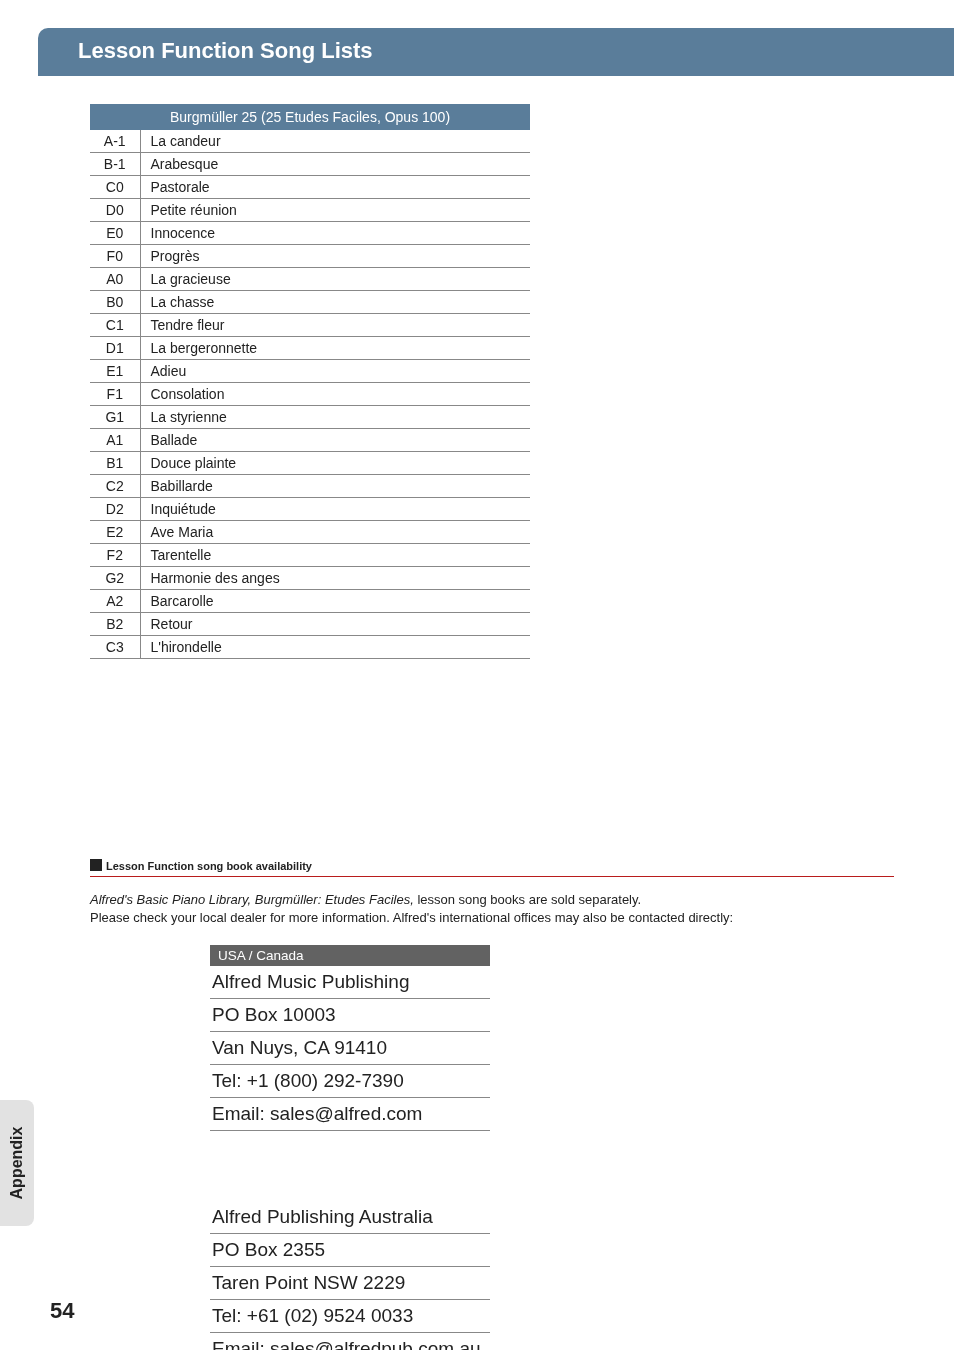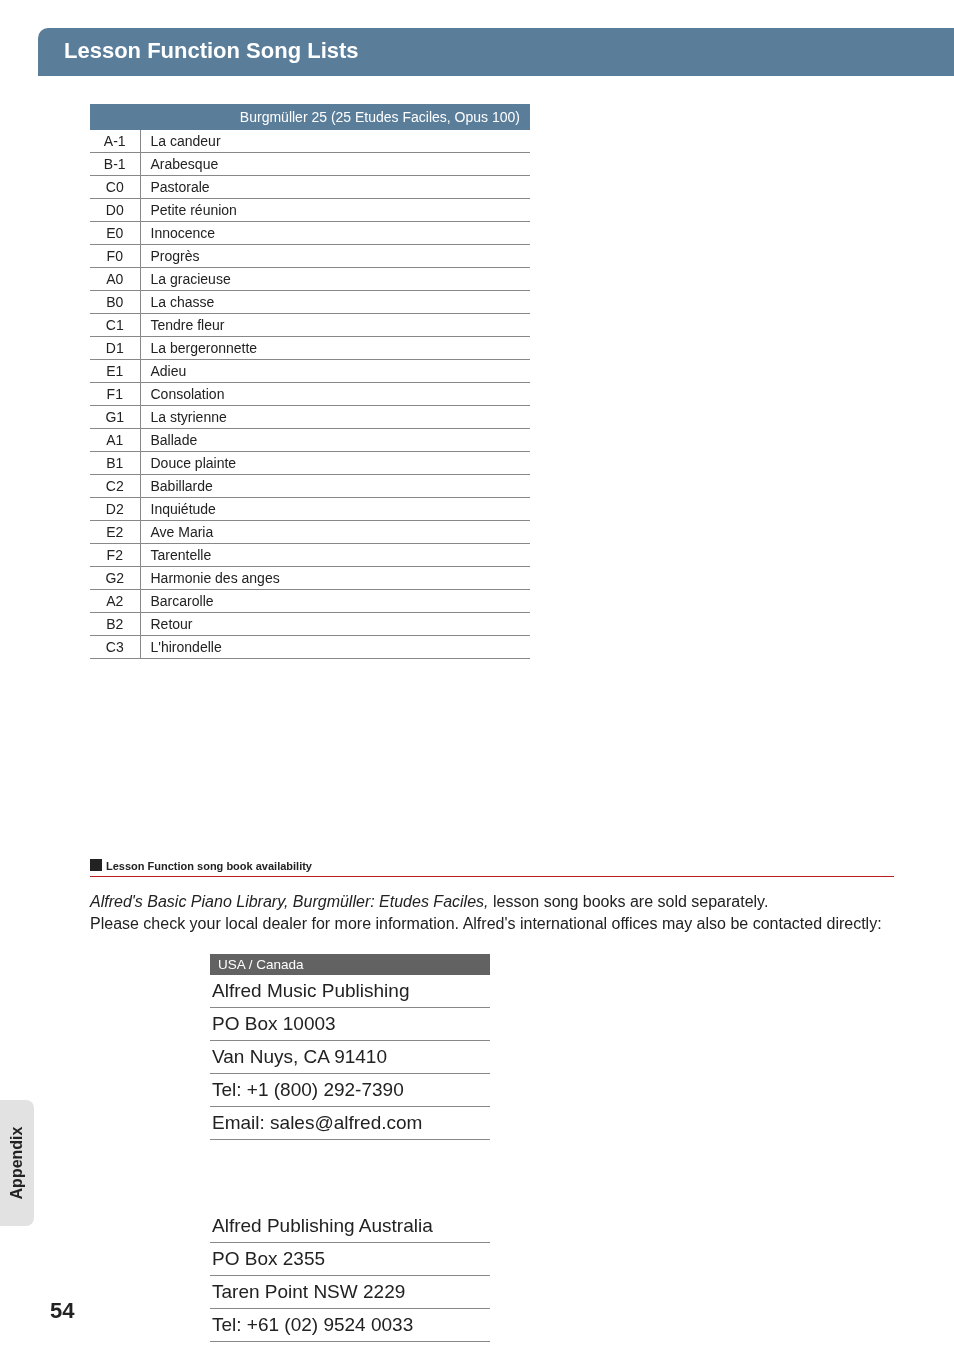--- a/index.html
+++ b/index.html
@@ -35,37 +35,37 @@
     white-space: nowrap;
     font-weight: 700;
     font-size: 16px;
     color: #222;
   }
   .title-bar {
     background: #5a7d9a;
     color: #fff;
     font-weight: 700;
     font-size: 22px;
-    padding: 10px 22px 12px 26px;
+    padding: 10px 22px 12px 40px;
     border-top-left-radius: 10px;
     margin-left: 38px;
     margin-right: 0;
   }
   .content {
     padding: 28px 60px 0 90px;
   }
   table.song-table {
     border-collapse: collapse;
     width: 440px;
     font-size: 14px;
   }
   table.song-table th {
     background: #5a7d9a;
     color: #fff;
-    text-align: right;
+    text-align: center;
     font-weight: 400;
     padding: 5px 10px;
     font-size: 14px;
   }
   table.song-table td {
     border-bottom: 1px solid #888;
     padding: 3px 10px;
     vertical-align: middle;
   }
   table.song-table td:first-child {
@@ -83,21 +83,21 @@
     padding-bottom: 4px;
     border-bottom: 1px solid #b91c1c;
   }
   .avail-heading .sq {
     display: inline-block;
     width: 12px; height: 12px;
     background: #222;
     margin-right: 4px;
     vertical-align: -1px;
   }
-  .avail-body { margin-top: 14px; font-size: 16px; line-height: 1.4; }
+  .avail-body { margin-top: 14px; font-size: 13px; line-height: 1.4; }
   .avail-body em { font-style: italic; }
 
   .contact-row {
     display: flex;
     gap: 70px;
     margin-top: 18px;
     margin-left: 120px;
     flex-direction: column;
   }
   .contact-col { width: 280px; }

